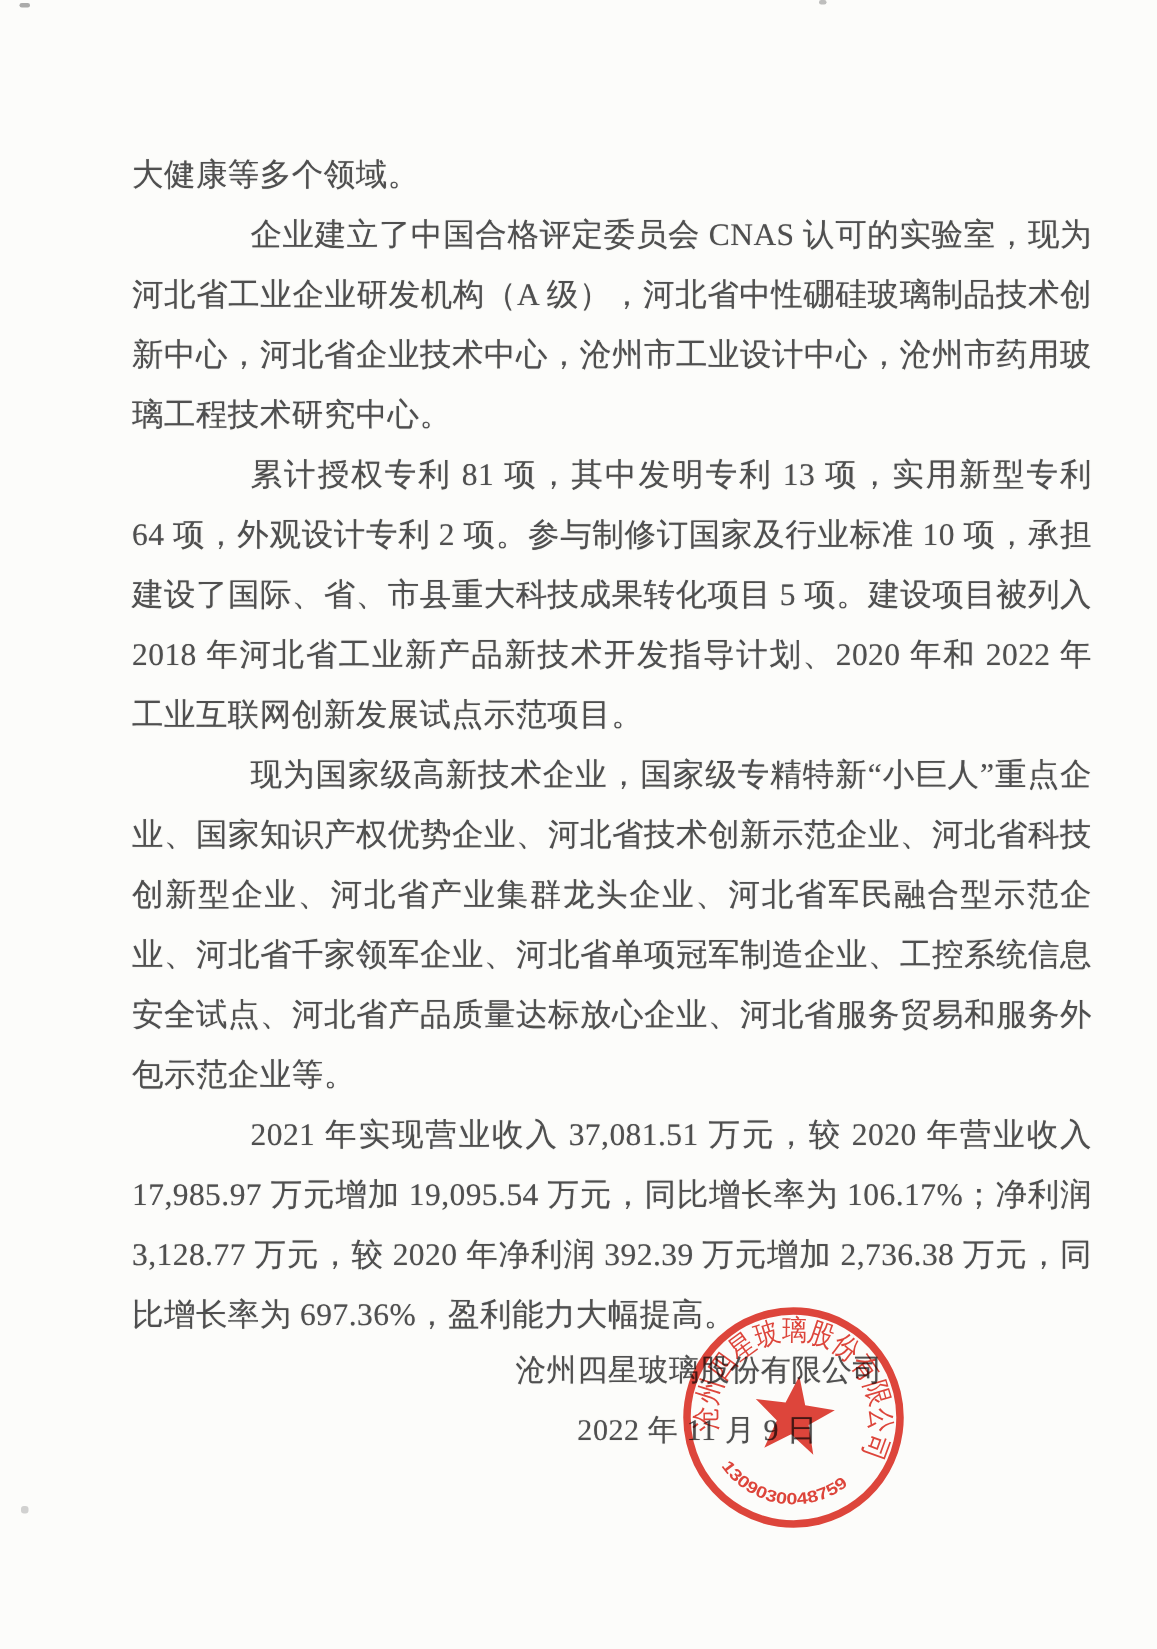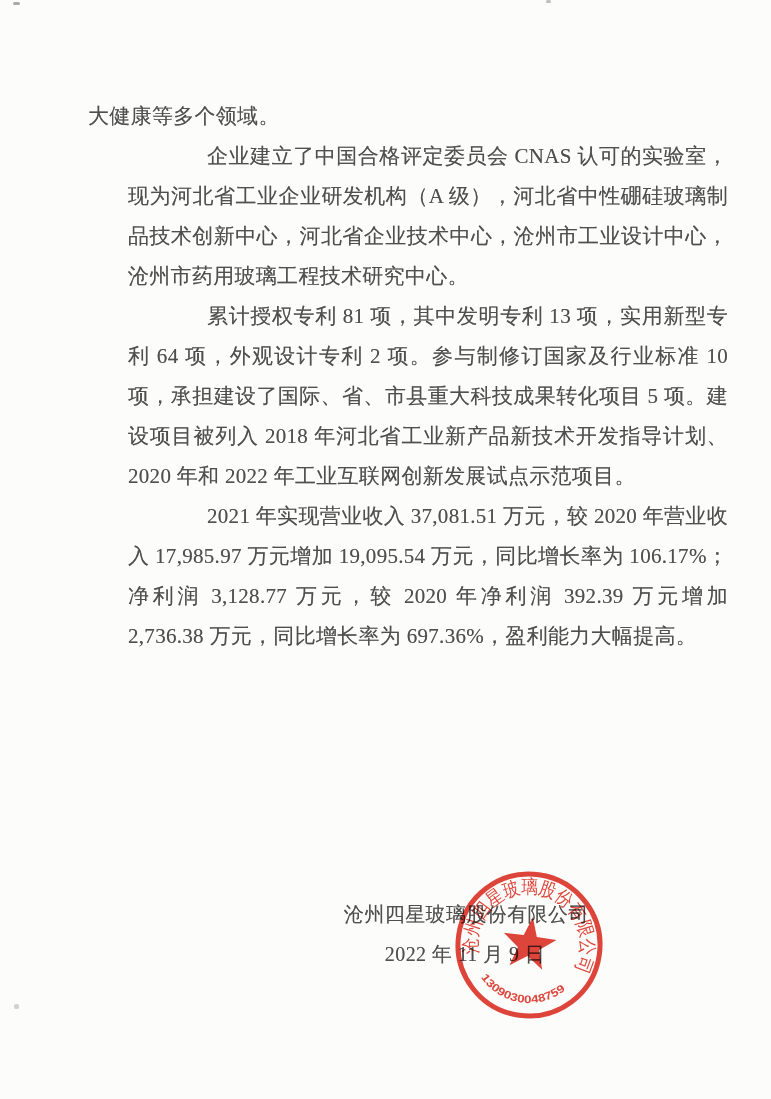--- a/index.html
+++ b/index.html
@@ -27,21 +27,21 @@
     left: 88px; top: 96px; width: 640px;
     color: var(--text);
     font-size: 21px;
     line-height: 40px;
     letter-spacing: 0.3px;
     text-align: justify;
     text-justify: inter-character;
     text-shadow: 0 0 0.6px rgba(90,90,90,0.55);
   }
   .body-text p { margin: 0; }
-  .body-text p.indent { text-indent: 79px; margin-left: 40px; }
+  .body-text p.indent { text-indent: 79px; }
   
   .signature {
     position: absolute;
     left: 344px; top: 894px; width: 242px;
     color: var(--text);
     font-size: 20px;
     line-height: 40px;
     letter-spacing: 0.4px;
     text-shadow: 0 0 0.6px rgba(90,90,90,0.55);
   }
@@ -80,20 +80,21 @@
 <div class="page">
 
   <div class="speck s1"></div>
   <div class="speck s2"></div>
   <div class="speck s3"></div>
 
   <main class="body-text">
     <p>大健康等多个领域。</p>
     <p class="indent">企业建立了中国合格评定委员会 CNAS 认可的实验室，现为河北省工业企业研发机构（A 级），河北省中性硼硅玻璃制品技术创新中心，河北省企业技术中心，沧州市工业设计中心，沧州市药用玻璃工程技术研究中心。</p>
     <p class="indent">累计授权专利 81 项，其中发明专利 13 项，实用新型专利 64 项，外观设计专利 2 项。参与制修订国家及行业标准 10 项，承担建设了国际、省、市县重大科技成果转化项目 5 项。建设项目被列入 2018 年河北省工业新产品新技术开发指导计划、2020 年和 2022 年工业互联网创新发展试点示范项目。</p>
+    <p class="indent">现为国家级高新技术企业，国家级专精特新“小巨人”重点企业、国家知识产权优势企业、河北省技术创新示范企业、河北省科技创新型企业、河北省产业集群龙头企业、河北省军民融合型示范企业、河北省千家领军企业、河北省单项冠军制造企业、工控系统信息安全试点、河北省产品质量达标放心企业、河北省服务贸易和服务外包示范企业等。</p>
     <p class="indent">2021 年实现营业收入 37,081.51 万元，较 2020 年营业收入 17,985.97 万元增加 19,095.54 万元，同比增长率为 106.17%；净利润 3,128.77 万元，较 2020 年净利润 392.39 万元增加 2,736.38 万元，同比增长率为 697.36%，盈利能力大幅提高。</p>
   </main>
 
   <div class="signature">
     <div class="sig-company">沧州四星玻璃股份有限公司</div>
     <div class="sig-date">2022 年 11 月 9 日</div>
   </div>
 
   <svg class="seal" viewBox="0 0 170 170" width="170" height="170" aria-hidden="true">
     <defs>

